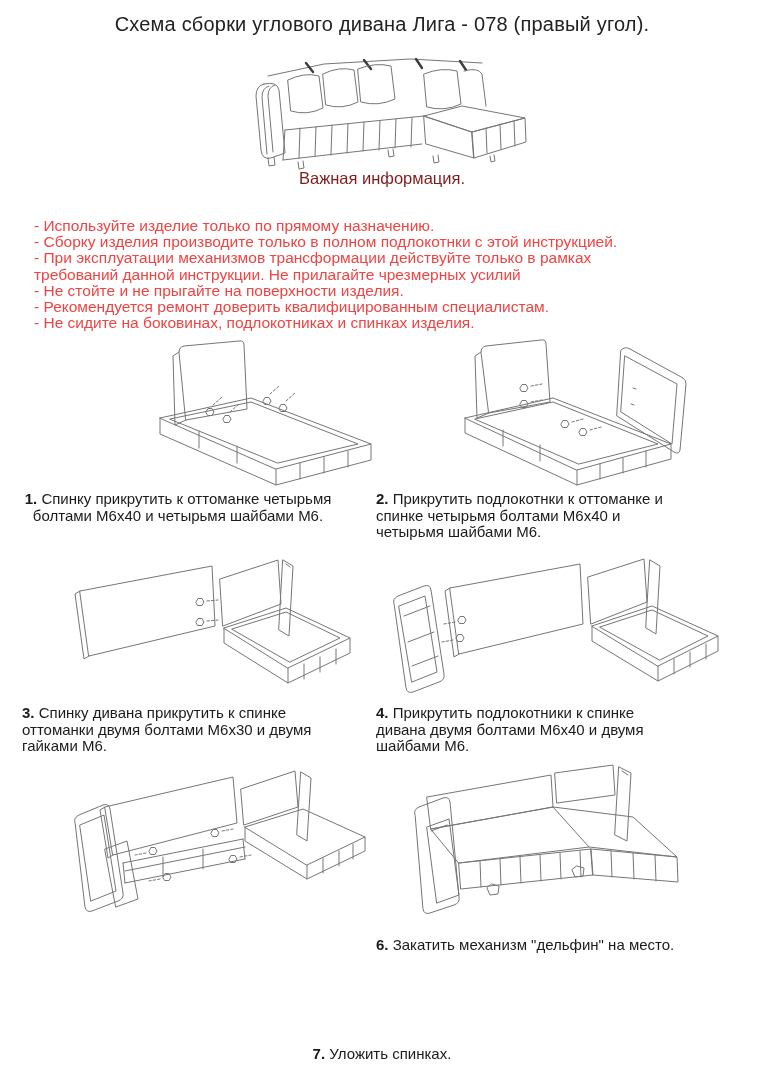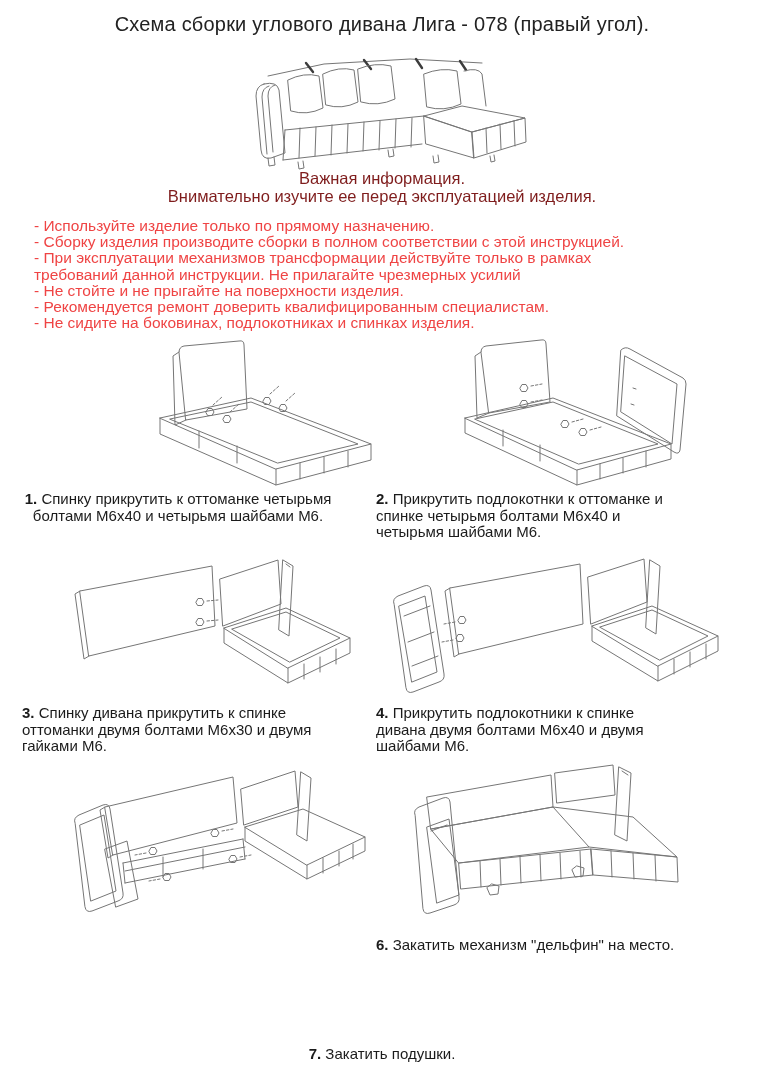--- a/index.html
+++ b/index.html
@@ -85,26 +85,25 @@
         <path d="M70 112 l1 7 l5 -1 l-1 -7"></path>
           <path d="M160 100 l1 7 l5 -1 l-1 -7"></path>
         <path d="M205 106 l1 7 l5 -1 l-1 -7"></path>
           <path d="M262 106 l1 6 l4 -1 l-1 -6"></path>
       </g>
     </svg>
   </div>
 
   <div class="important">
     <div>Важная информация.</div>
-    <div>Внимательно изучите ее перед эксплуатацией изделия.</div>
   </div>
 
   <div class="warnings">
     <div>- Используйте изделие только по прямому назначению.</div>
-    <div>- Сборку изделия производите сборки в полном соответствии с этой инструкцией.</div>
+    <div>- Сборку изделия производите только в полном подлокотнки с этой инструкцией.</div>
     <div>- При эксплуатации механизмов трансформации действуйте только в рамках требований данной инструкции. Не прилагайте чрезмерных усилий</div>
     <div>- Не стойте и не прыгайте на поверхности изделия.</div>
     <div>- Рекомендуется ремонт доверить квалифицированным специалистам.</div>
     <div>- Не сидите на боковинах, подлокотниках и спинках изделия.</div>
   </div>
 
   <div class="illus" style="left:115px; top:335px;">
     <svg width="285" height="148" viewBox="0 0 285 148">
       <defs>
           <path id="hx1" d="M-4 0 L-2 -3.5 L2 -3.5 L4 0 L2 3.5 L-2 3.5 Z"></path>
@@ -307,16 +306,16 @@
     </svg>
   </div>
 
   <div class="caption cap-right" style="top:933px;">
     <b>6.</b>
     <span>Закатить механизм "дельфин" на место.</span>
   </div>
 
   <div class="caption cap-center" style="top:1042px;">
     <b>7.</b>
-    <span>Закатить подушки.</span>
+    <span>Уложить спинках.</span>
   </div>
 
 </div>
 
 </body></html>

